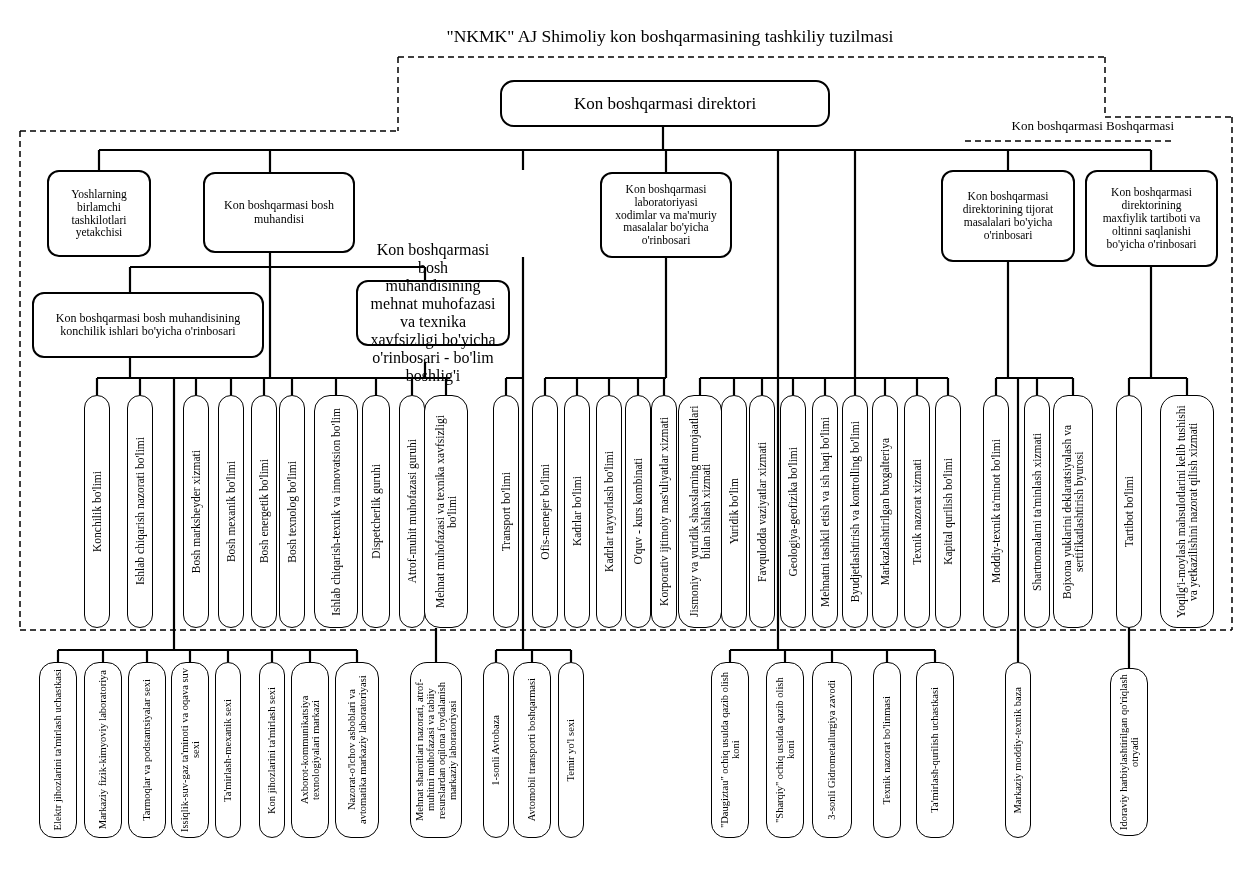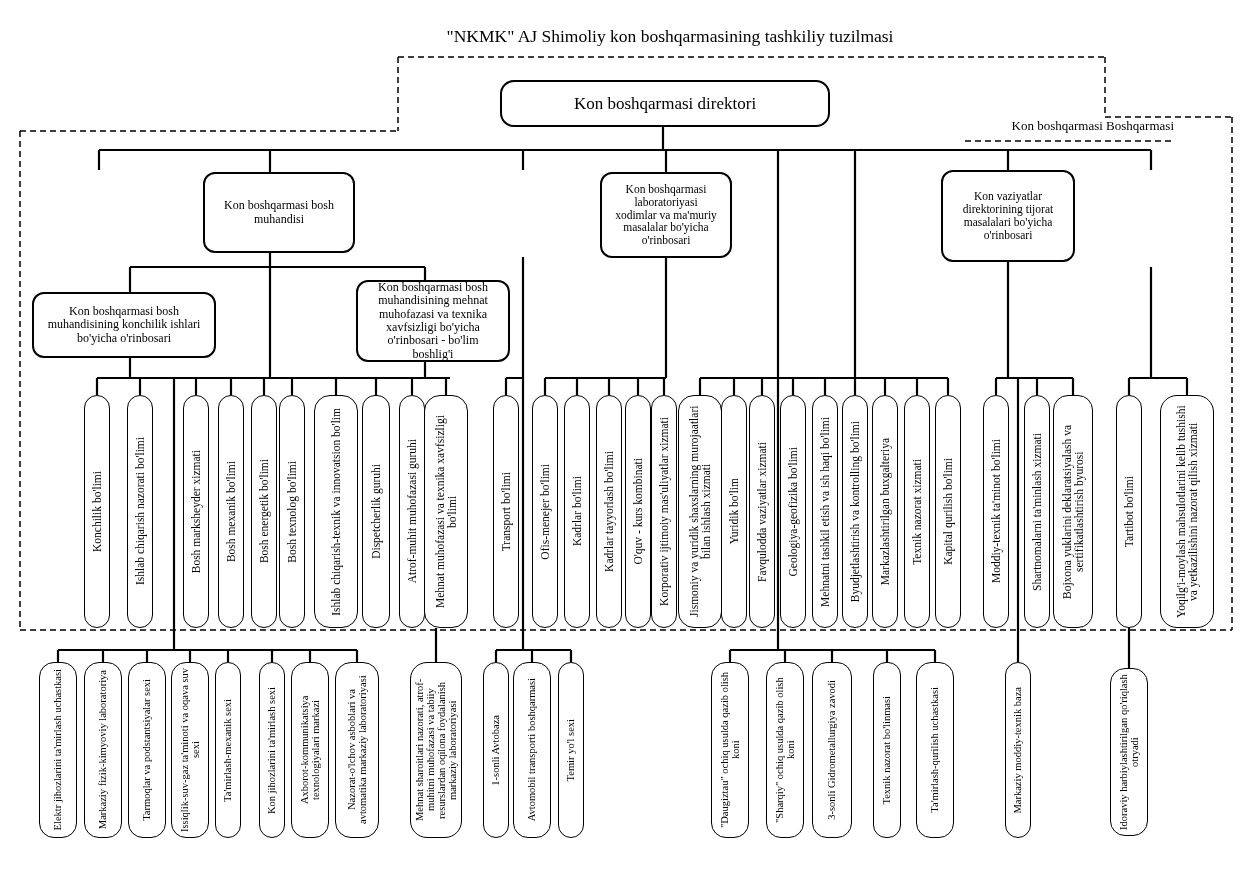--- a/index.html
+++ b/index.html
@@ -46,34 +46,40 @@
              M1105 57V117 M1105 117H1232 M1232 117V630 M965 141H1172"></path>
   </svg>
 
   <div id="title">"NKMK" AJ Shimoliy kon boshqarmasining tashkiliy tuzilmasi</div>
   <div id="regionlabel">Kon boshqarmasi Boshqarmasi</div>
 
   <div class="hbox" id="director">
     <span>Kon boshqarmasi direktori</span>
     </div>
 
+  <div class="hbox" style="left:47px;top:170px;width:104px;height:87px;font-size:11.5px">
+    <span>Yoshlarning birlamchi tashkilotlari yetakchisi</span>
+    </div>
   <div class="hbox" style="left:203px;top:172px;width:152px;height:81px;font-size:12px">
     <span>Kon boshqarmasi bosh muhandisi</span>
     </div>
   <div class="hbox" style="left:600px;top:172px;width:132px;height:86px;font-size:11.5px">
     <span>Kon boshqarmasi laboratoriyasi xodimlar va ma'muriy masalalar bo'yicha o'rinbosari</span>
     </div>
   <div class="hbox" style="left:941px;top:170px;width:134px;height:92px;font-size:11.5px">
-    <span>Kon vaziyatlar direktorining tijorat masalalari bo'yicha o'rinbosari</span>
-    </div>
-
-  <div class="hbox" style="left:32px;top:292px;width:184px;height:66px;font-size:12px">
+    <span>Kon boshqarmasi direktorining tijorat masalalari bo'yicha o'rinbosari</span>
+    </div>
+  <div class="hbox" style="left:1085px;top:170px;width:133px;height:97px;font-size:11.5px">
+    <span>Kon boshqarmasi direktorining maxfiylik tartiboti va oltinni saqlanishi bo'yicha o'rinbosari</span>
+    </div>
+
+  <div class="hbox" style="left:32px;top:292px;width:232px;height:66px;font-size:12px">
     <span>Kon boshqarmasi bosh muhandisining konchilik ishlari bo'yicha o'rinbosari</span>
     </div>
-  <div class="hbox" style="left:356px;top:280px;width:154px;height:82px;font-size:12px">
+  <div class="hbox" style="left:356px;top:280px;width:154px;height:66px;font-size:16px">
     <span>Kon boshqarmasi bosh muhandisining mehnat muhofazasi va texnika xavfsizligi bo'yicha o'rinbosari - bo'lim boshlig'i</span>
     </div>
 
   <div class="vbox" style="left:84px;top:395px;width:26px;height:233px">
       <span class="vt">Konchilik bo'limi</span>
     </div>
   <div class="vbox" style="left:127px;top:395px;width:26px;height:233px">
       <span class="vt">Ishlab chiqarish nazorati bo'limi</span>
     </div>
   <div class="vbox" style="left:183px;top:395px;width:26px;height:233px">

